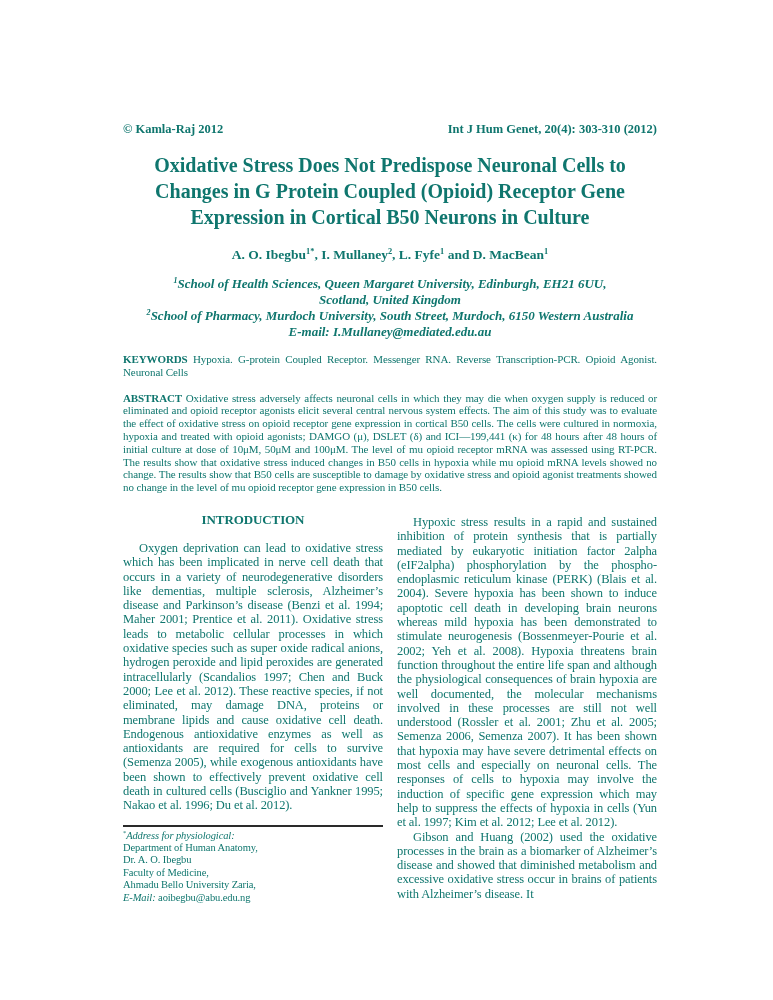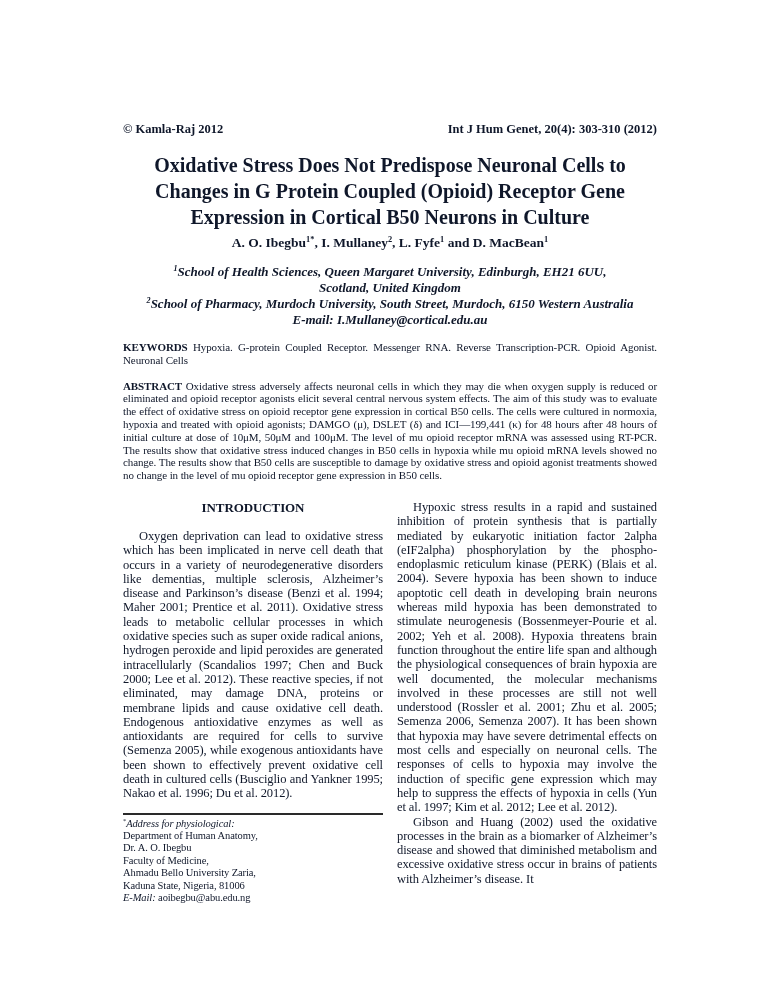--- a/index.html
+++ b/index.html
@@ -1,28 +1,28 @@
 <!DOCTYPE html>
 <html><head>
 <meta charset="utf-8">
 <style>
   html,body{margin:0;padding:0;background:#ffffff;}
   .page{
     position:relative;width:773px;height:1000px;background:#ffffff;overflow:hidden;
     box-sizing:border-box;padding:122px 116px 0 123px;
-    font-family:"Liberation Serif","DejaVu Serif",serif;color:#0f172a;border-radius:22px;
+    font-family:"Liberation Serif","DejaVu Serif",serif;color:#0f766e;border-radius:22px;
   }
   .header-row{display:flex;justify-content:space-between;font-weight:bold;font-size:12.5px;line-height:15px;}
   .title{font-size:20px;font-weight:bold;text-align:center;line-height:26px;margin:15px 4px 0;}
-  .authors{text-align:center;font-weight:bold;font-size:13.5px;line-height:17px;margin-top:4px;}
+  .authors{text-align:center;font-weight:bold;font-size:13.5px;line-height:17px;margin-top:16px;}
   sup{font-size:0.62em;vertical-align:super;line-height:0;}
   .affiliations{text-align:center;font-weight:bold;font-style:italic;font-size:13px;line-height:16px;margin-top:13px;}
   .aff-line{white-space:normal;}
   .meta{font-size:11px;line-height:12.8px;text-align:justify;margin:13px 0 0;letter-spacing:-0.1px;}
-  .columns{display:flex;gap:14px;margin-top:18px;align-items:flex-start;}
+  .columns{display:flex;gap:14px;margin-top:18px;align-items:center;}
   .col{width:260px;font-size:12.5px;line-height:14.3px;text-align:justify;letter-spacing:-0.1px;}
   .section-heading{font-size:13px;font-weight:bold;text-align:center;margin:0 0 14px;line-height:15px;}
   .body-par{margin:0;text-indent:16px;font-family:Liberation Serif, serif;}
   .footnote{margin-top:12px;font-size:10.5px;line-height:12.4px;text-align:left;letter-spacing:-0.1px;}
   .footnote-rule{border:0;border-top:2px solid #2a2a2a;margin:0 0 3px 0;width:100%;}
   .seg-i{font-style:italic;}
   .seg-b{font-weight:bold;}
 </style>
 </head>
 <body>
@@ -35,40 +35,39 @@
   </div>
 
   <h1 class="title">Oxidative Stress Does Not Predispose Neuronal Cells to Changes in G Protein Coupled (Opioid) Receptor Gene Expression in Cortical B50 Neurons in Culture</h1>
 
   <div class="authors"><span>A. O. Ibegbu</span><sup>1*</sup><span>, </span><span>I. Mullaney</span><sup>2</sup><span>, </span><span>L. Fyfe</span><sup>1</sup><span> and </span><span>D. MacBean</span><sup>1</sup></div>
 
   <div class="affiliations">
     <div class="aff-line"><sup>1</sup><span>School of Health Sciences, Queen Margaret University, Edinburgh, EH21 6UU,</span></div>
     <div class="aff-line"><span>Scotland, United Kingdom</span></div>
     <div class="aff-line"><sup>2</sup><span>School of Pharmacy, Murdoch University, South Street, Murdoch, 6150 Western Australia</span></div>
-    <div class="aff-line"><span>E-mail: I.Mullaney@cortical.edu.au</span></div>
+    <div class="aff-line"><span>E-mail: I.Mullaney@mediated.edu.au</span></div>
   </div>
 
   <p class="meta"><span class="seg-b">KEYWORDS</span><span> Hypoxia. G-protein Coupled Receptor. Messenger RNA. Reverse Transcription-PCR. Opioid Agonist. Neuronal Cells</span></p>
 
   <p class="meta"><span class="seg-b">ABSTRACT</span><span> Oxidative stress adversely affects neuronal cells in which they may die when oxygen supply is reduced or eliminated and opioid receptor agonists elicit several central nervous system effects. The aim of this study was to evaluate the effect of oxidative stress on opioid receptor gene expression in cortical B50 cells. The cells were cultured in normoxia, hypoxia and treated with opioid agonists; DAMGO (μ), DSLET (δ) and ICI—199,441 (κ) for 48 hours after 48 hours of initial culture at dose of 10μM, 50μM and 100μM. The level of mu opioid receptor mRNA was assessed using RT-PCR. The results show that oxidative stress induced changes in B50 cells in hypoxia while mu opioid mRNA levels showed no change. The results show that B50 cells are susceptible to damage by oxidative stress and opioid agonist treatments showed no change in the level of mu opioid receptor gene expression in B50 cells.</span></p>
 
   <div class="columns">
 
     <div class="col">
       <h2 class="section-heading">INTRODUCTION</h2>
       <p class="body-par">Oxygen deprivation can lead to oxidative stress which has been implicated in nerve cell death that occurs in a variety of neurodegenerative disorders like dementias, multiple sclerosis, Alzheimer’s disease and Parkinson’s disease (Benzi et al. 1994; Maher 2001; Prentice et al. 2011). Oxidative stress leads to metabolic cellular processes in which oxidative species such as super oxide radical anions, hydrogen peroxide and lipid peroxides are generated intracellularly (Scandalios 1997; Chen and Buck 2000; Lee et al. 2012). These reactive species, if not eliminated, may damage DNA, proteins or membrane lipids and cause oxidative cell death. Endogenous antioxidative enzymes as well as antioxidants are required for cells to survive (Semenza 2005), while exogenous antioxidants have been shown to effectively prevent oxidative cell death in cultured cells (Busciglio and Yankner 1995; Nakao et al. 1996; Du et al. 2012).</p>
       <div class="footnote">
         <hr class="footnote-rule">
         <div><sup>*</sup><span class="seg-i">Address for physiological:</span></div>
         <div><span>Department of Human Anatomy,</span></div>
         <div><span>Dr. A. O. Ibegbu</span></div>
         <div><span>Faculty of Medicine,</span></div>
         <div><span>Ahmadu Bello University Zaria,</span></div>
-        <div><span>Kaduna State, Nigeria, 81006</span></div>
         <div><span class="seg-i">E-Mail: </span><span>aoibegbu@abu.edu.ng</span></div>
       </div>
     </div>
 
     <div class="col">
       <p class="body-par">Hypoxic stress results in a rapid and sustained inhibition of protein synthesis that is partially mediated by eukaryotic initiation factor 2alpha (eIF2alpha) phosphorylation by the phospho-endoplasmic reticulum kinase (PERK) (Blais et al. 2004). Severe hypoxia has been shown to induce apoptotic cell death in developing brain neurons whereas mild hypoxia has been demonstrated to stimulate neurogenesis (Bossenmeyer-Pourie et al. 2002; Yeh et al. 2008). Hypoxia threatens brain function throughout the entire life span and although the physiological consequences of brain hypoxia are well documented, the molecular mechanisms involved in these processes are still not well understood (Rossler et al. 2001; Zhu et al. 2005; Semenza 2006, Semenza 2007). It has been shown that hypoxia may have severe detrimental effects on most cells and especially on neuronal cells. The responses of cells to hypoxia may involve the induction of specific gene expression which may help to suppress the effects of hypoxia in cells (Yun et al. 1997; Kim et al. 2012; Lee et al. 2012).</p>
       <p class="body-par">Gibson and Huang (2002) used the oxidative processes in the brain as a biomarker of Alzheimer’s disease and showed that diminished metabolism and excessive oxidative stress occur in brains of patients with Alzheimer’s disease. It</p>
     </div>
 
   </div>

